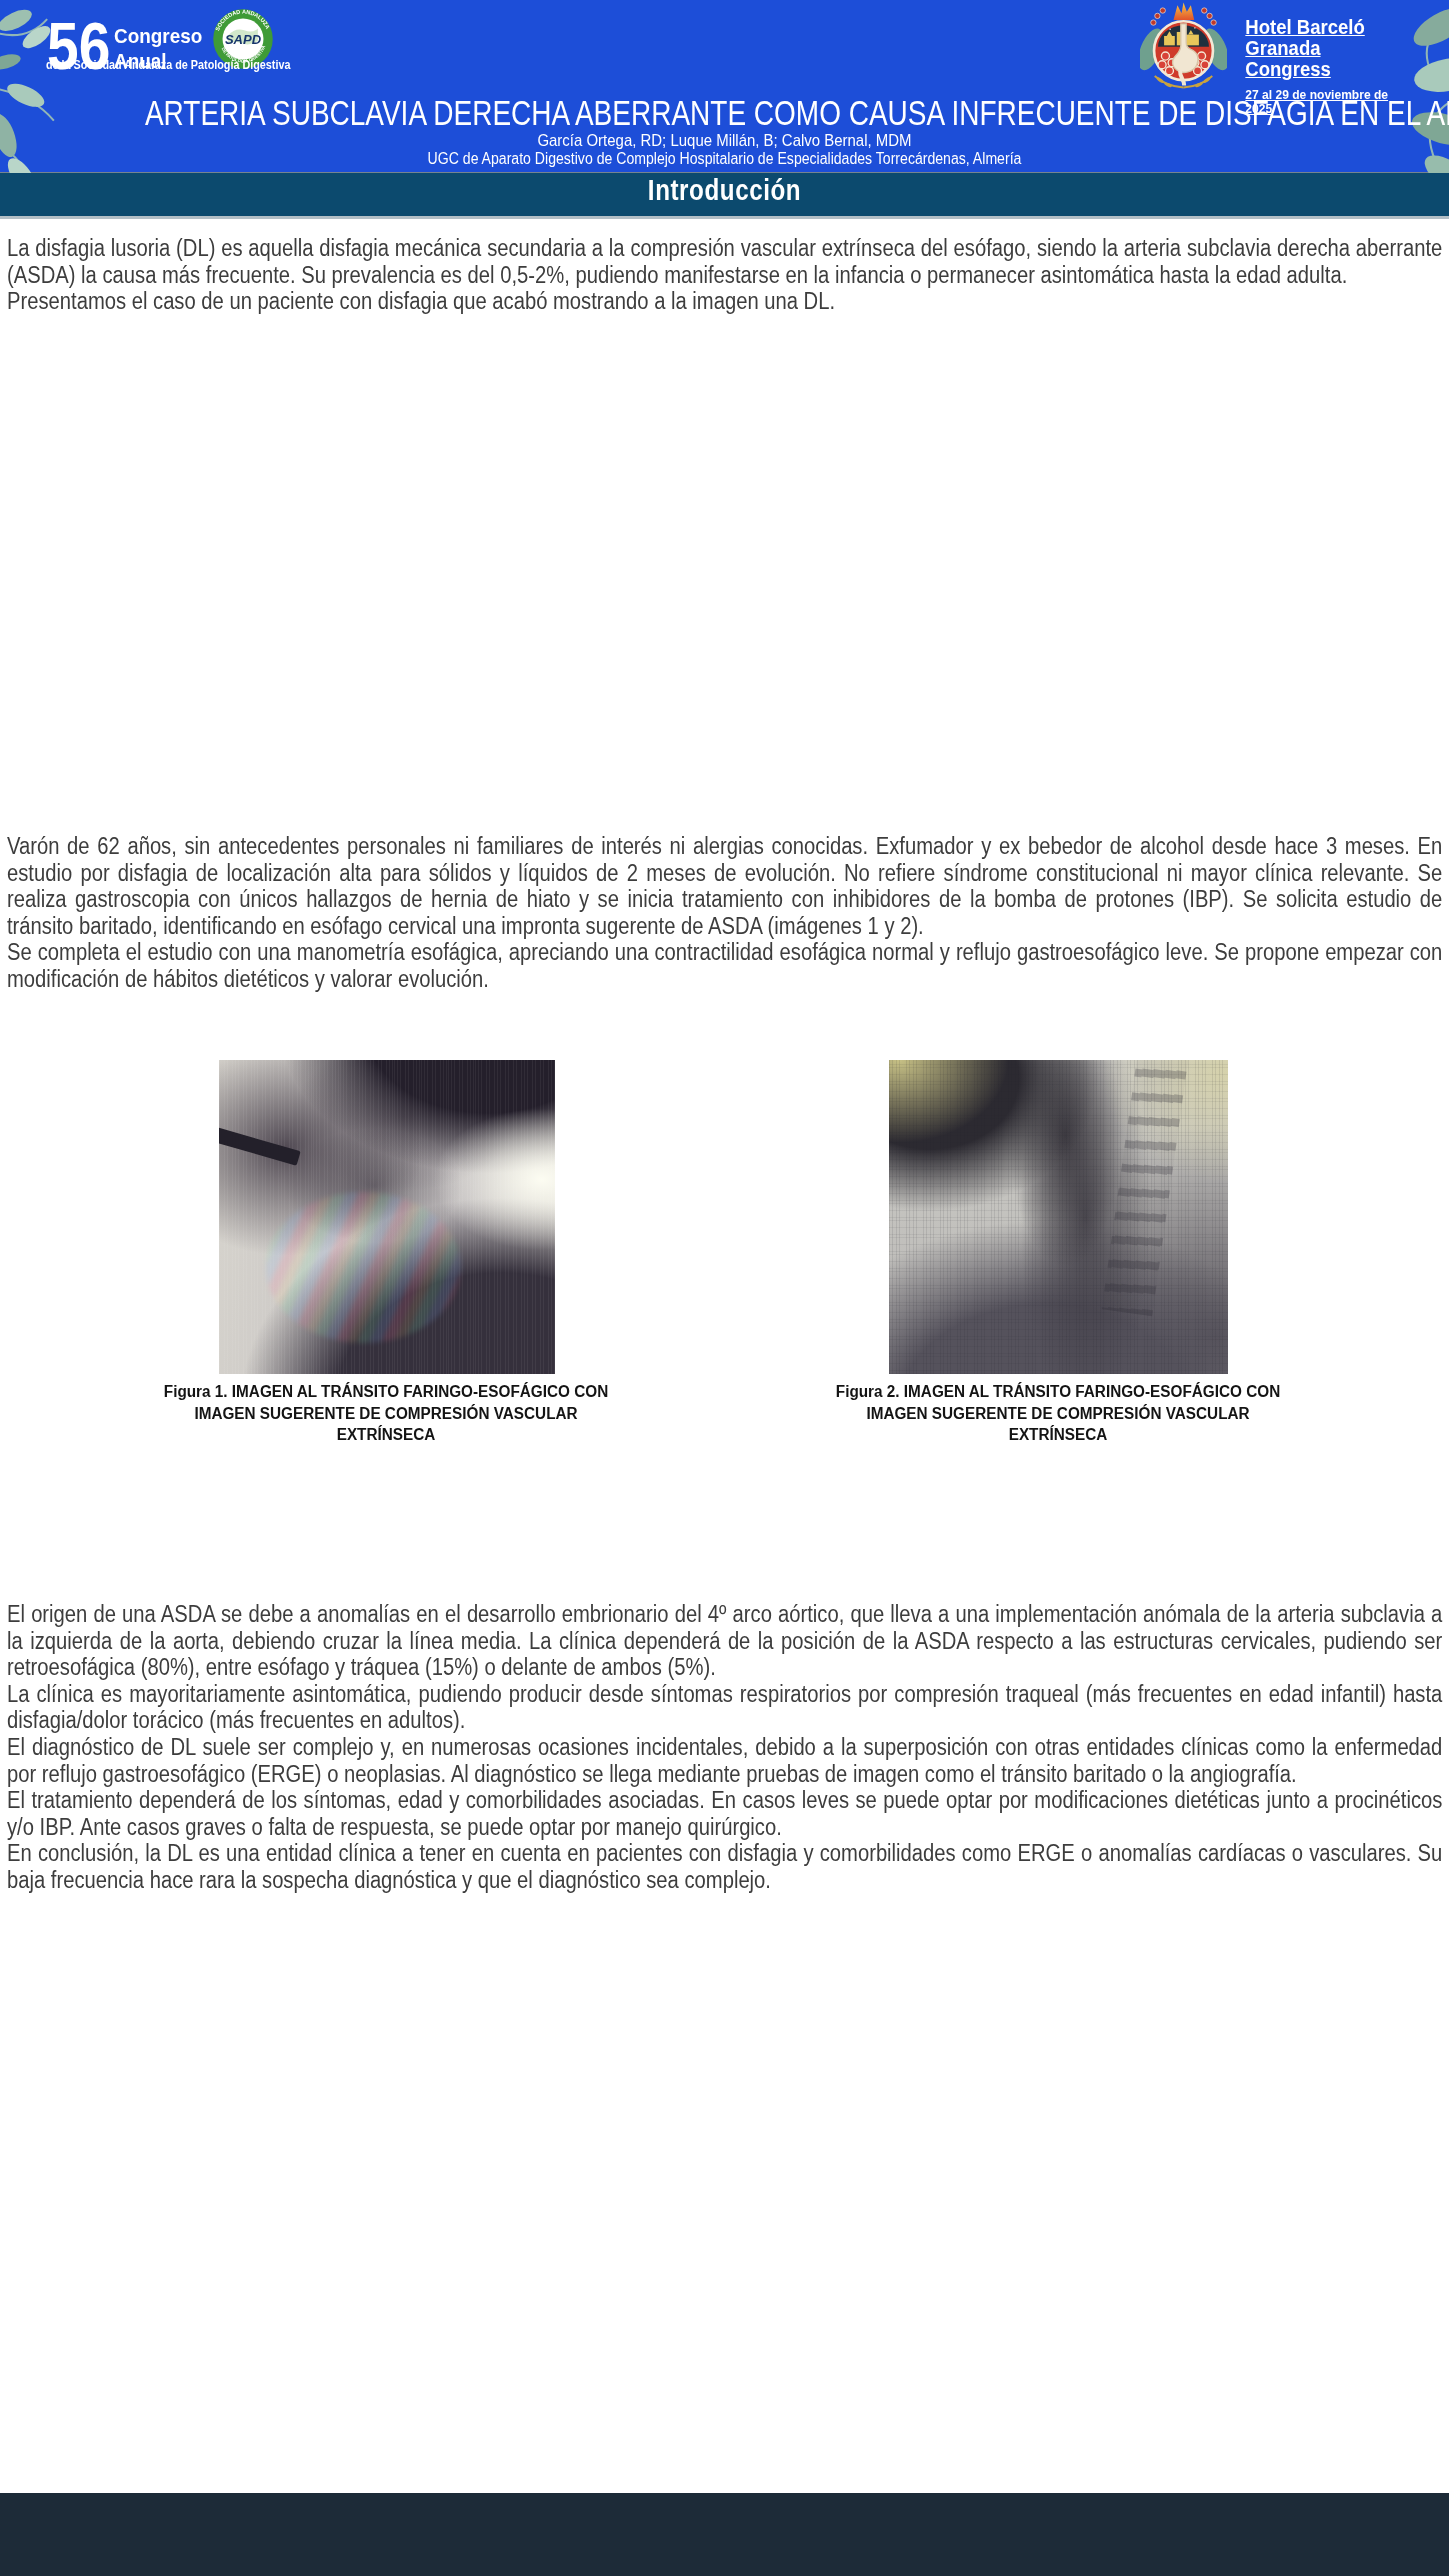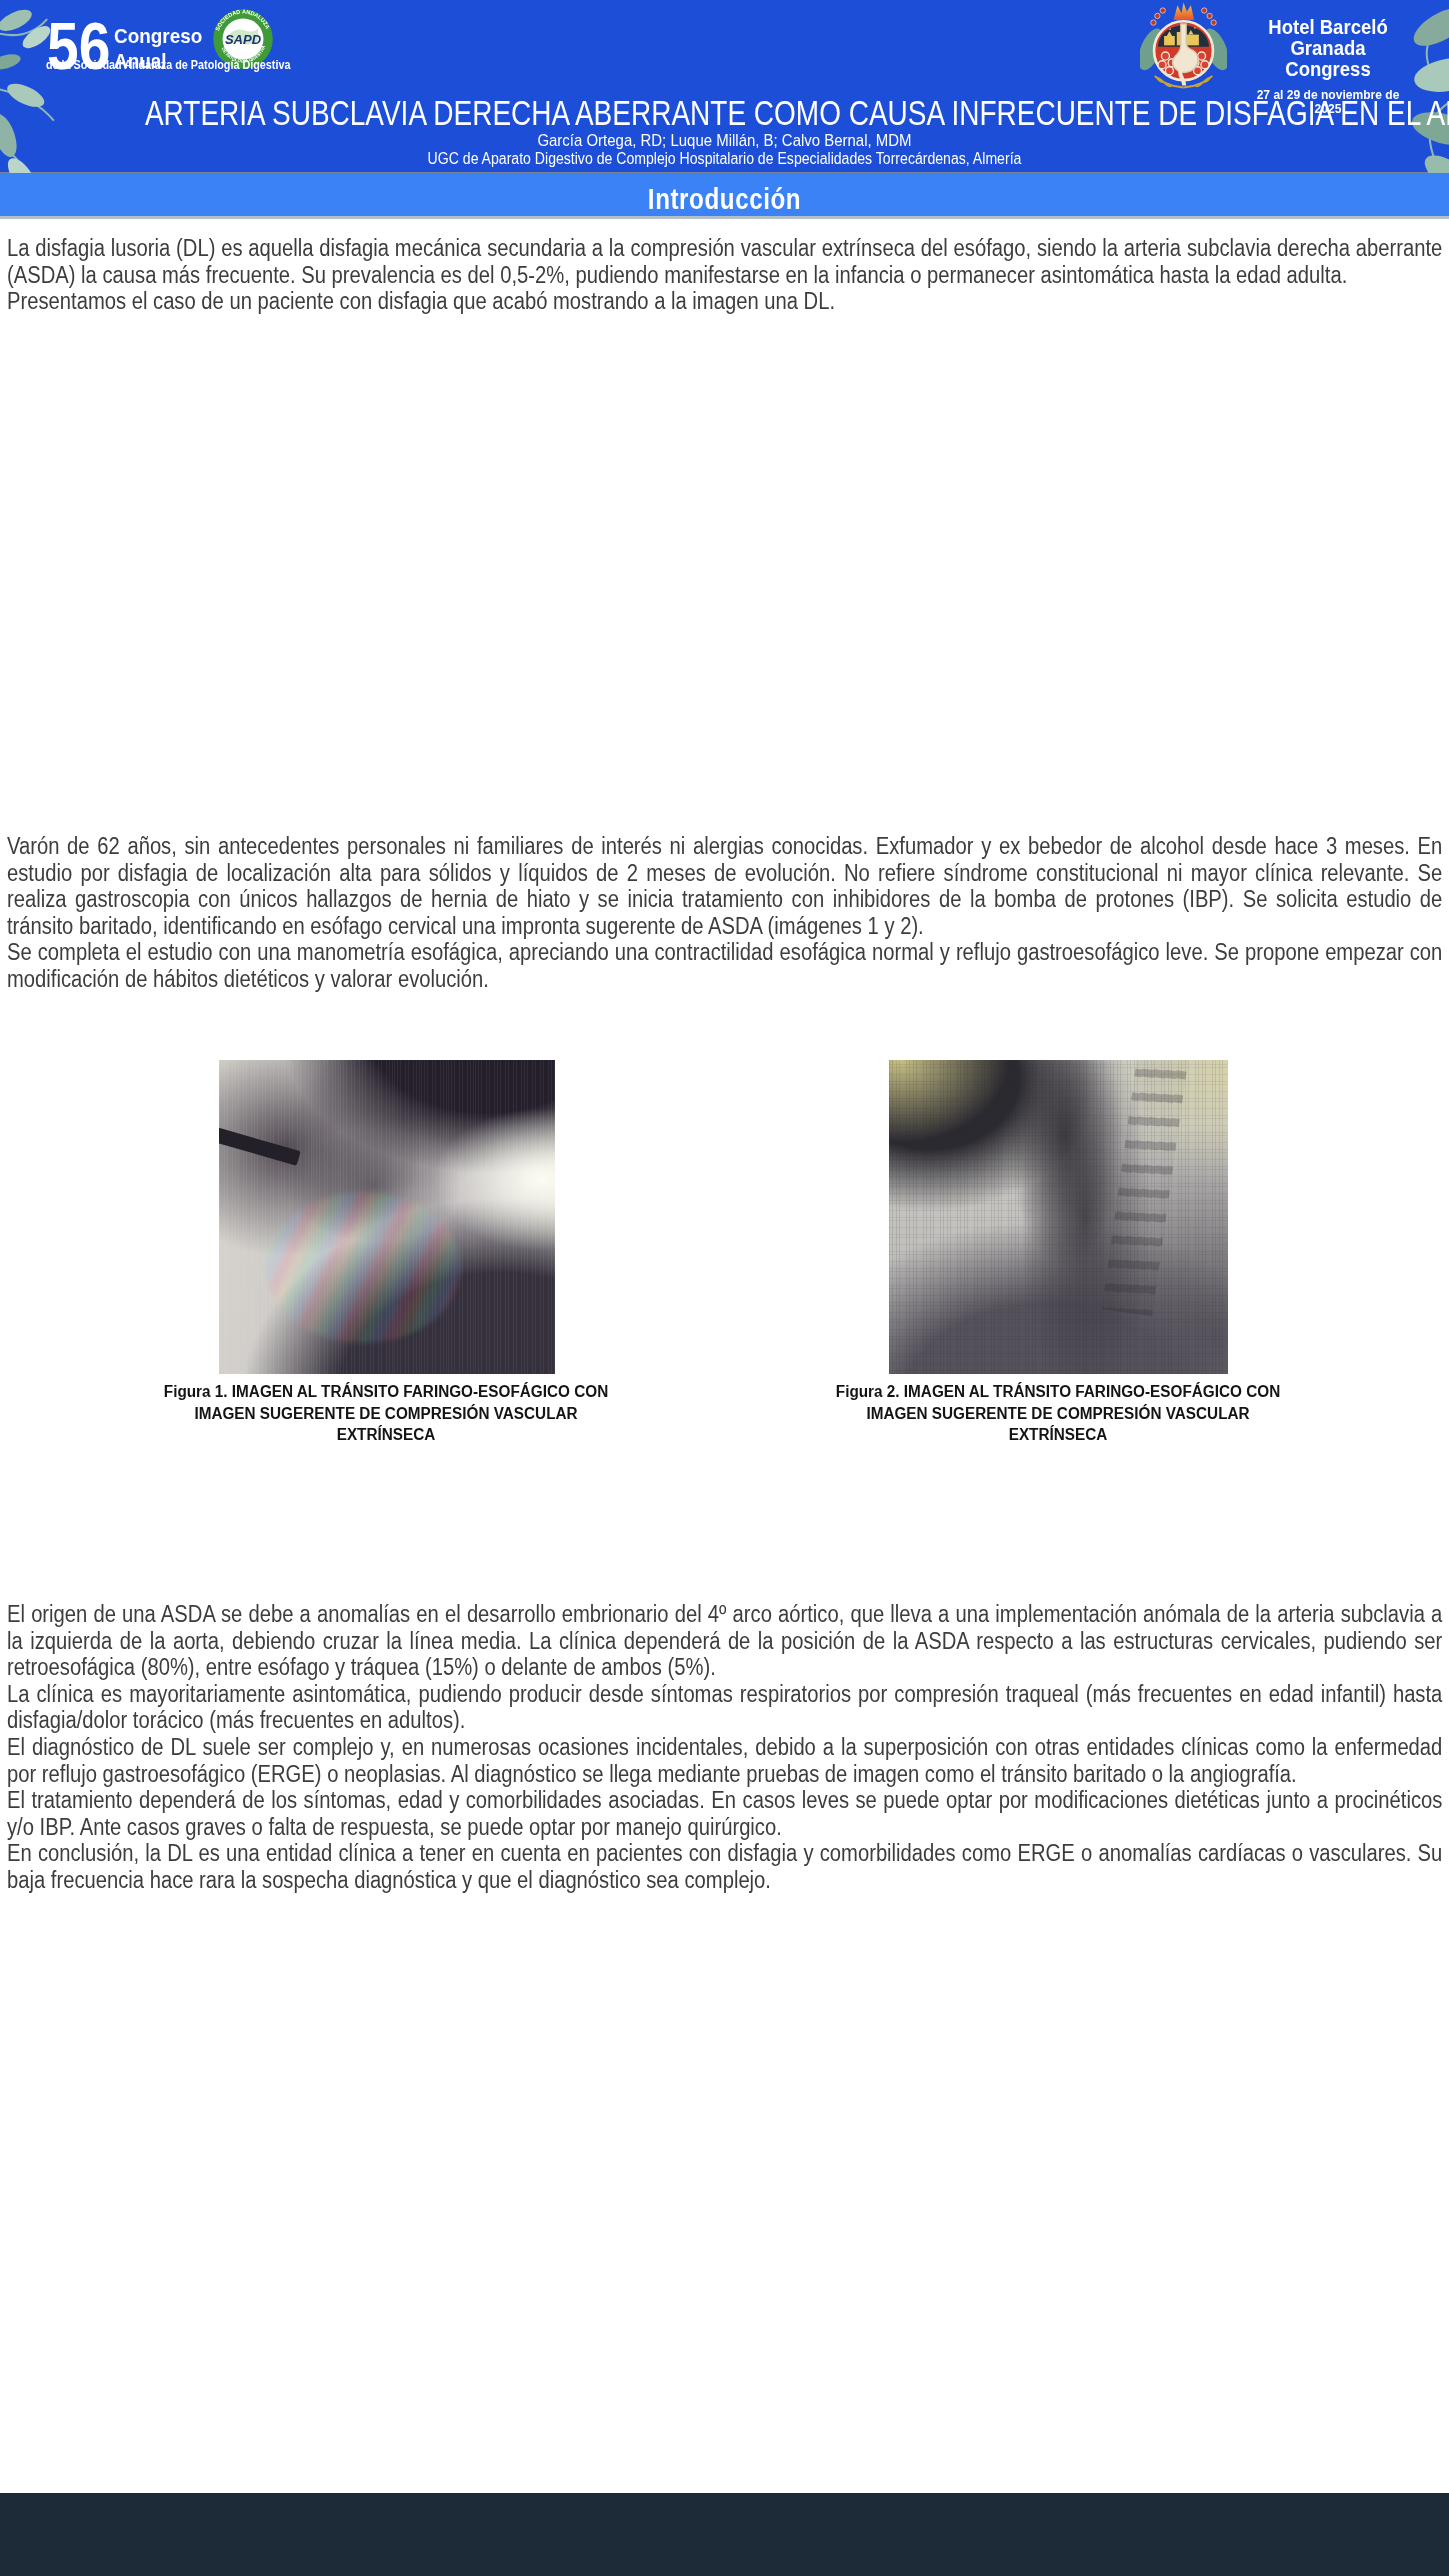--- a/index.html
+++ b/index.html
@@ -29,21 +29,21 @@
   }
   .org-tagline {
     left:46px; top:58px;
     color:#fff; font-weight:bold; font-size:12px;
     transform:scaleX(0.9); transform-origin:0 0;
     white-space:nowrap;
   }
   .sapd-svg { left:212px; top:8px; width:62px; height:62px; }
   .granada-svg { left:1140px; top:1.3px; width:87px; height:90px; }
   .venue-block {
-    left:1241px; top:17.4px; width:174px; text-align:center; color:#fff;
+    left:1241px; top:17.4px; width:174px; text-align:left; color:#fff;text-decoration:underline;
   }
   .venue-hotel { font-weight:bold; font-size:19.5px; line-height:21px; transform:scaleX(0.95); }
   .venue-center { font-weight:bold; font-size:19.5px; line-height:21px; transform:scaleX(0.95); }
   .venue-dates { font-weight:bold; font-size:12.7px; margin-top:7.4px; transform:scaleX(0.95); }
 
   .poster-title {
     left:0; top:95px; width:1449px; text-align:center;
     color:#fff; font-size:35px; line-height:35px; white-space:nowrap;
     transform:scaleX(0.8); transform-origin:50% 0;
   }
@@ -51,23 +51,23 @@
     left:0; top:131px; width:1449px; text-align:center;
     color:#fff; font-size:17px; transform:scaleX(0.88); transform-origin:50% 0;
   }
   .poster-affiliation {
     left:0; top:150px; width:1449px; text-align:center;
     color:#fff; font-size:16px; transform:scaleX(0.88); transform-origin:50% 0;
   }
 
   
   .section-bar {
-    left:0; width:1449px; background:#3b82f6;
+    left:0; width:1449px; background:#0c4a6e;
     border-bottom:3.4px solid #b3bfc6;
-    display:flex; align-items:flex-end; justify-content:center;
+    display:flex; align-items:flex-start; justify-content:center;
   }
   .bar-intro { top:173px; height:43px; }
   .bar-caso { top:773px; height:40px; }
   .bar-disc { top:1538px; height:40px; }
   .section-heading {
     color:#fff; font-weight:bold; font-size:29.5px; letter-spacing:0.7px;
     transform:scaleX(0.82);
   }
 
   

